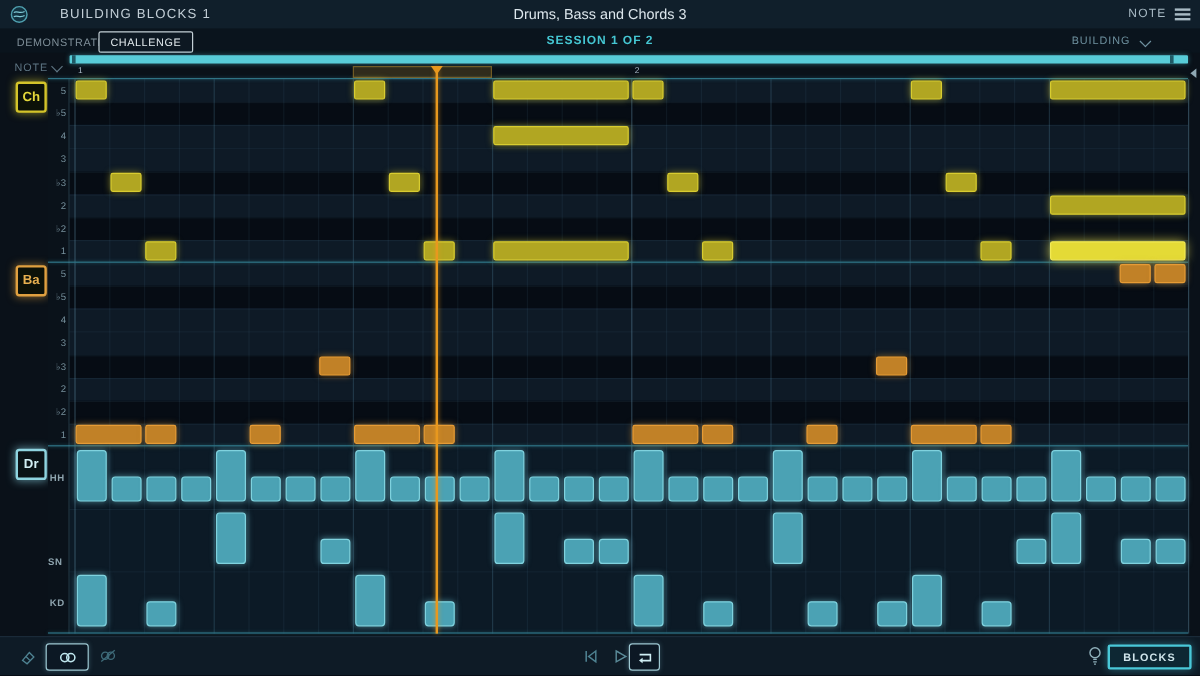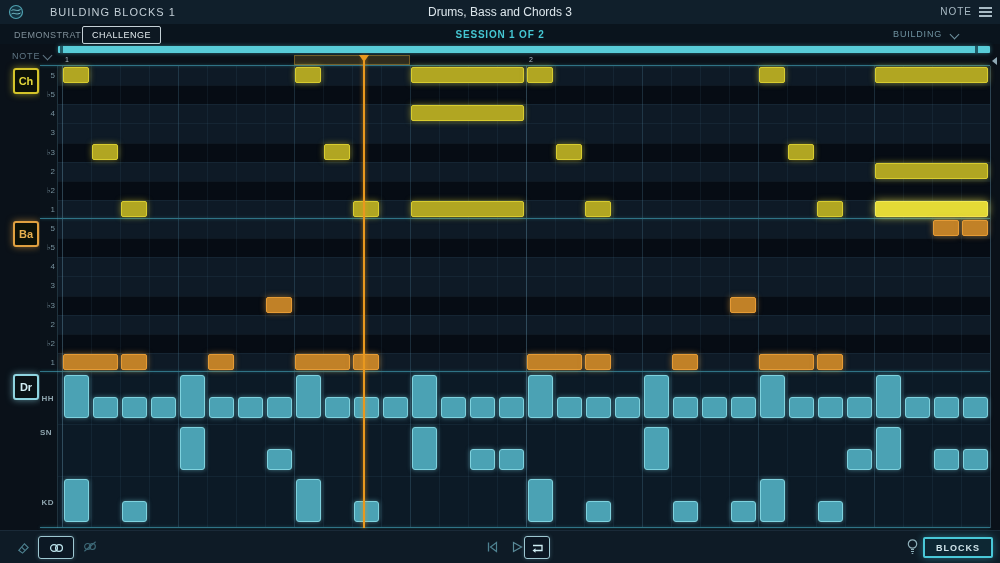--- a/index.html
+++ b/index.html
@@ -151,21 +151,21 @@
       <div class="abs rowlab" style="left: 40px; top: 300.5px;">♭3</div>
       <div class="abs" style="left: 58px; top: 314.625px; width: 932px; height: 19.125px; background: rgb(14, 26, 38);"></div>
       <div class="abs rowlab" style="left: 40px; top: 319.625px;">2</div>
       <div class="abs" style="left: 58px; top: 333.75px; width: 932px; height: 19.125px; background: rgb(6, 12, 20);"></div>
       <div class="abs rowlab" style="left: 40px; top: 338.75px;">♭2</div>
       <div class="abs" style="left: 58px; top: 352.875px; width: 932px; height: 19.125px; background: rgb(14, 26, 38);"></div>
       <div class="abs rowlab" style="left: 40px; top: 357.875px;">1</div>
       <div class="abs" style="left: 58px; top: 372px; width: 932px; height: 52px; background: rgb(12, 26, 38);"></div>
       <div class="abs drlab" style="left: 38px; top: 394px;">HH</div>
       <div class="abs" style="left: 58px; top: 424px; width: 932px; height: 52px; background: rgb(12, 26, 38);"></div>
-      <div class="abs drlab" style="left: 38px; top: 428px; text-align: center;">SN</div>
+      <div class="abs drlab" style="left: 38px; top: 464px; text-align: center;">SN</div>
       <div class="abs" style="left: 58px; top: 476px; width: 932px; height: 52px; background: rgb(12, 26, 38);"></div>
       <div class="abs drlab" style="left: 38px; top: 498px;">KD</div>
       <div class="abs vbar" style="left: 62px; top: 66px; height: 462px;"></div>
       <div class="abs v16" style="left: 91px; top: 66px; height: 462px;"></div>
       <div class="abs v16" style="left: 120px; top: 66px; height: 462px;"></div>
       <div class="abs v16" style="left: 149px; top: 66px; height: 462px;"></div>
       <div class="abs vbeat" style="left: 178px; top: 66px; height: 462px;"></div>
       <div class="abs v16" style="left: 207px; top: 66px; height: 462px;"></div>
       <div class="abs v16" style="left: 236px; top: 66px; height: 462px;"></div>
       <div class="abs v16" style="left: 265px; top: 66px; height: 462px;"></div>

